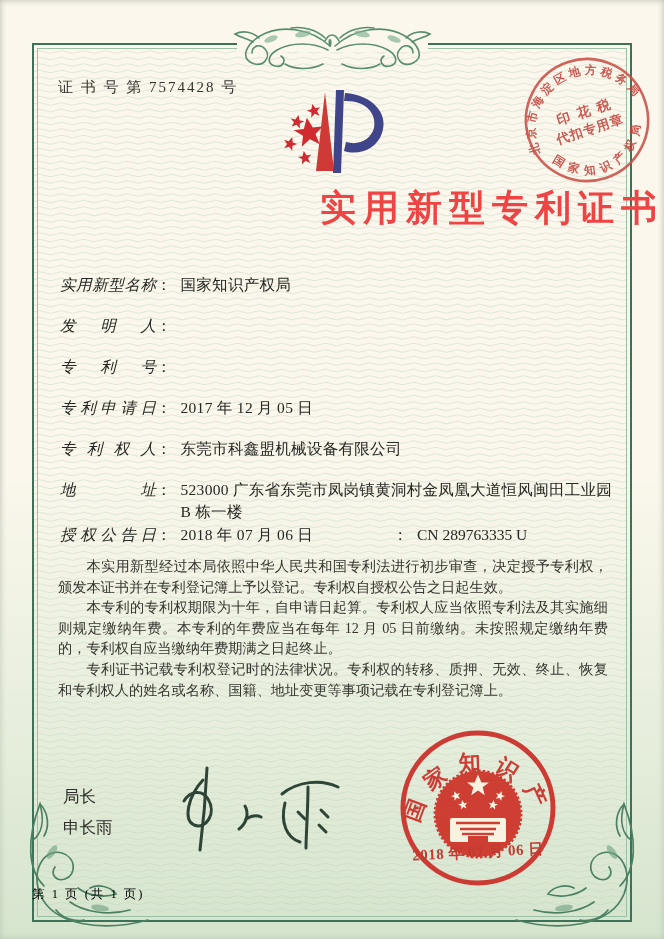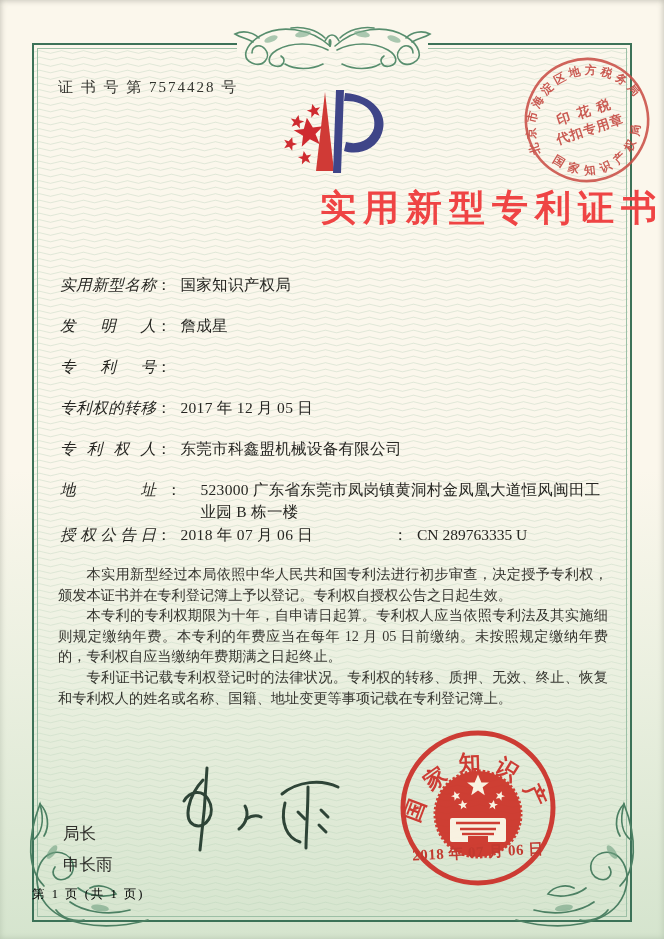--- a/index.html
+++ b/index.html
@@ -16,30 +16,30 @@
   .frame{position:absolute;left:32px;top:43px;width:596px;height:875px;border:2px solid #3c7258;z-index:3;}
   .frame::after{content:'';position:absolute;left:3px;top:3px;right:3px;bottom:3px;border:1px solid #9cc0a6;}
   .ornament{position:absolute;z-index:4;pointer-events:none;}
   .cert-no{position:absolute;left:58px;top:78px;font-size:15px;letter-spacing:2px;z-index:5;color:#33332e;}
   .logo{position:absolute;left:272px;top:84px;z-index:5;}
   .tax-stamp{position:absolute;left:511px;top:44px;z-index:6;transform:rotate(-18deg);opacity:.88;}
   .title{position:absolute;left:0;top:184px;width:100%;text-align:right;font-size:36px;font-weight:700;
     letter-spacing:7px;color:#ef4444;z-index:5;}
   .fields{position:absolute;left:60px;top:274px;width:556px;font-size:15.5px;z-index:5;color:#262622;}
   .frow{display:flex;line-height:22px;margin-bottom:19px;}
-  .frow.tight{margin-bottom:1px;gap:10px;}
+  .frow.tight{margin-bottom:1px;}
   .flabel{width:96px;flex:none;text-align:justify;text-align-last:justify;font-style:italic;}
   .fcolon{flex:none;margin-right:9px;}
   .fvalue{flex:1;letter-spacing:.3px;}
   .frow.last .fvalue{flex:none;width:212px;}
   .flabel2{flex:none;letter-spacing:3px;margin-left:44px;}
   .paras{position:absolute;left:58px;top:556px;width:550px;font-size:14.2px;line-height:20.6px;
-    text-align:justify;z-index:5;color:#35352f;margin-top:8px;}
+    text-align:justify;z-index:5;color:#35352f;}
   .paras p{margin:0;text-indent:2em;}
-  .signoff{position:absolute;left:63px;top:781px;font-size:16.5px;line-height:31px;z-index:5;color:#2e2e2a;margin-top:37px;}
+  .signoff{position:absolute;left:63px;top:781px;font-size:16.5px;line-height:31px;z-index:5;color:#2e2e2a;}
   .signature{position:absolute;left:148px;top:750px;z-index:5;}
   .seal{position:absolute;left:396px;top:726px;z-index:6;opacity:.93;}
   .seal-date{position:absolute;left:394px;top:843px;width:168px;text-align:center;z-index:7;
     color:#c23a30;font-size:15px;letter-spacing:.5px;transform:rotate(-3deg);font-weight:600;}
   .page-info{position:absolute;left:32px;top:886px;width:596px;text-align:left;font-size:12.5px;
     letter-spacing:2px;z-index:5;color:#000000;}
 </style>
 </head>
 <body>
 
@@ -145,28 +145,27 @@
 
   <div class="fields">
     <div class="frow">
       <span class="flabel">实用新型名称</span>
         <span class="fcolon">：</span>
         <span class="fvalue">国家知识产权局</span>
     </div>
     <div class="frow">
       <span class="flabel">发明人</span>
         <span class="fcolon">：</span>
-        <span class="fvalue">詹成星</span>
     </div>
     <div class="frow">
       <span class="flabel">专利号</span>
         <span class="fcolon">：</span>
     </div>
     <div class="frow">
-      <span class="flabel">专利权的转移</span>
+      <span class="flabel">专利申请日</span>
         <span class="fcolon">：</span>
         <span class="fvalue">2017 年 12 月 05 日</span>
     </div>
     <div class="frow">
       <span class="flabel">专利权人</span>
         <span class="fcolon">：</span>
         <span class="fvalue">东莞市科鑫盟机械设备有限公司</span>
     </div>
     <div class="frow tight">
       <span class="flabel">地址</span>

